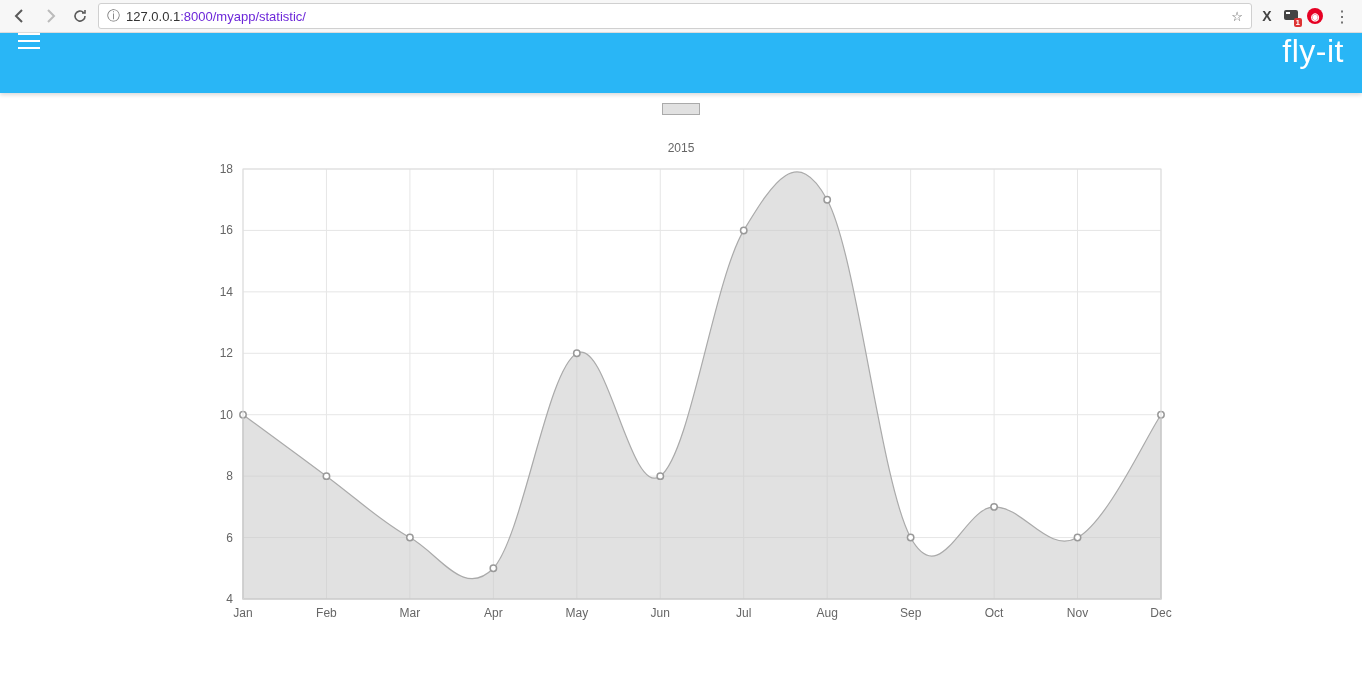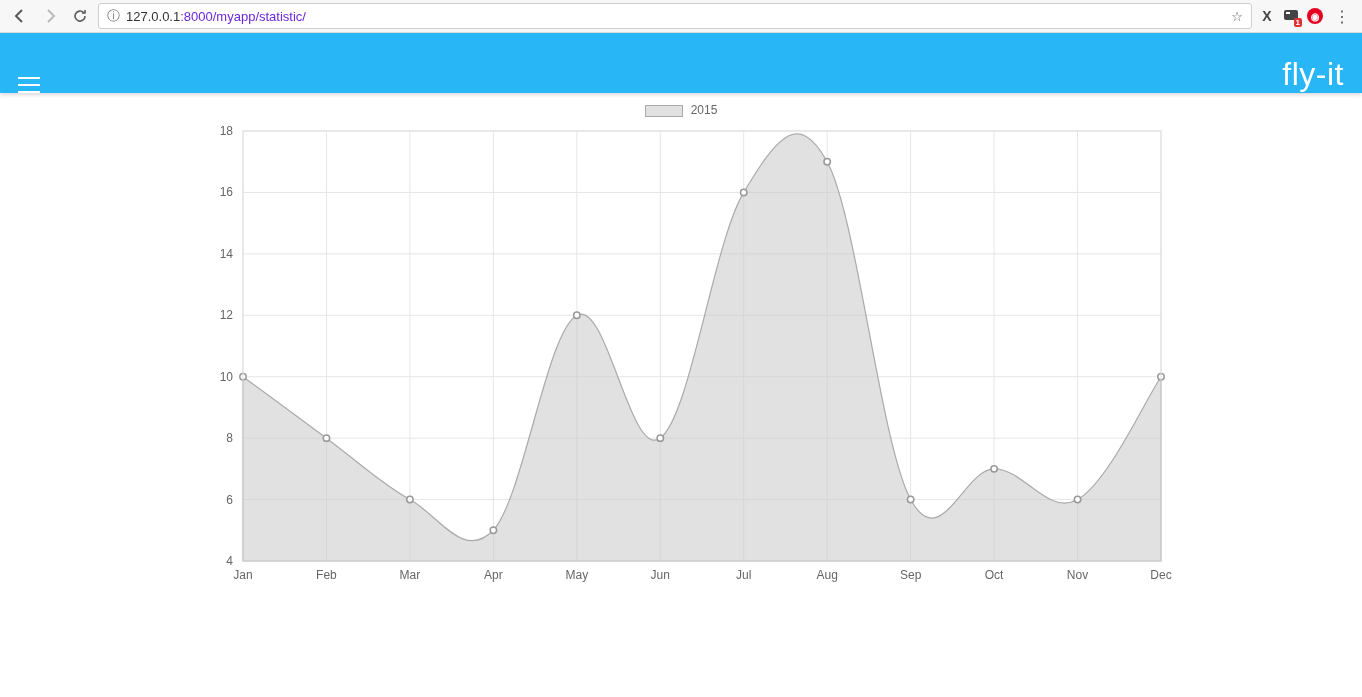--- a/index.html
+++ b/index.html
@@ -63,21 +63,21 @@
     display:flex;align-items:center;justify-content:center;
     font-size:10px;font-weight:bold;
   }
   .menu-dots { width: 24px; text-align: center; color: #5a5a5a; cursor: pointer; }
   
   
   .app-header {
     height: 60px;
     background: #29b6f6;
     display: flex;
-    align-items: flex-end;
+    align-items: flex-start;
     padding: 0 18px;
     box-shadow: 0 2px 4px rgba(0,0,0,0.15);
   }
   .hamburger {
     width: 22px; height: 16px;
     display: flex; flex-direction: column; justify-content: space-between;
     cursor: pointer;
   }
   .hamburger span {
     display: block; height: 2px; background: #fff; width: 100%;
@@ -92,25 +92,26 @@
   
   
   .chart-wrap {
     padding: 10px 0 0 0;
     display: flex;
     flex-direction: column;
     align-items: center;
   }
   .legend {
     display: flex;
-    align-items: flex-end;
-    gap: 8px;
+    align-items: center;
+    gap: 26px;
     font-size: 12px;
     color: #666;
     margin-bottom: 4px;
+    flex-direction: column;
   }
   .legend-swatch {
     width: 38px; height: 12px;
     background: rgba(200,200,200,0.55);
     border: 1px solid #aaa;
   }
   .chart-svg { display: block; }
   .axis-label { font-size: 12px; fill: #666; }
   .grid-line { stroke: #e6e6e6; stroke-width: 1; }
   .plot-border { stroke: #ddd; stroke-width: 1; fill: none; }

